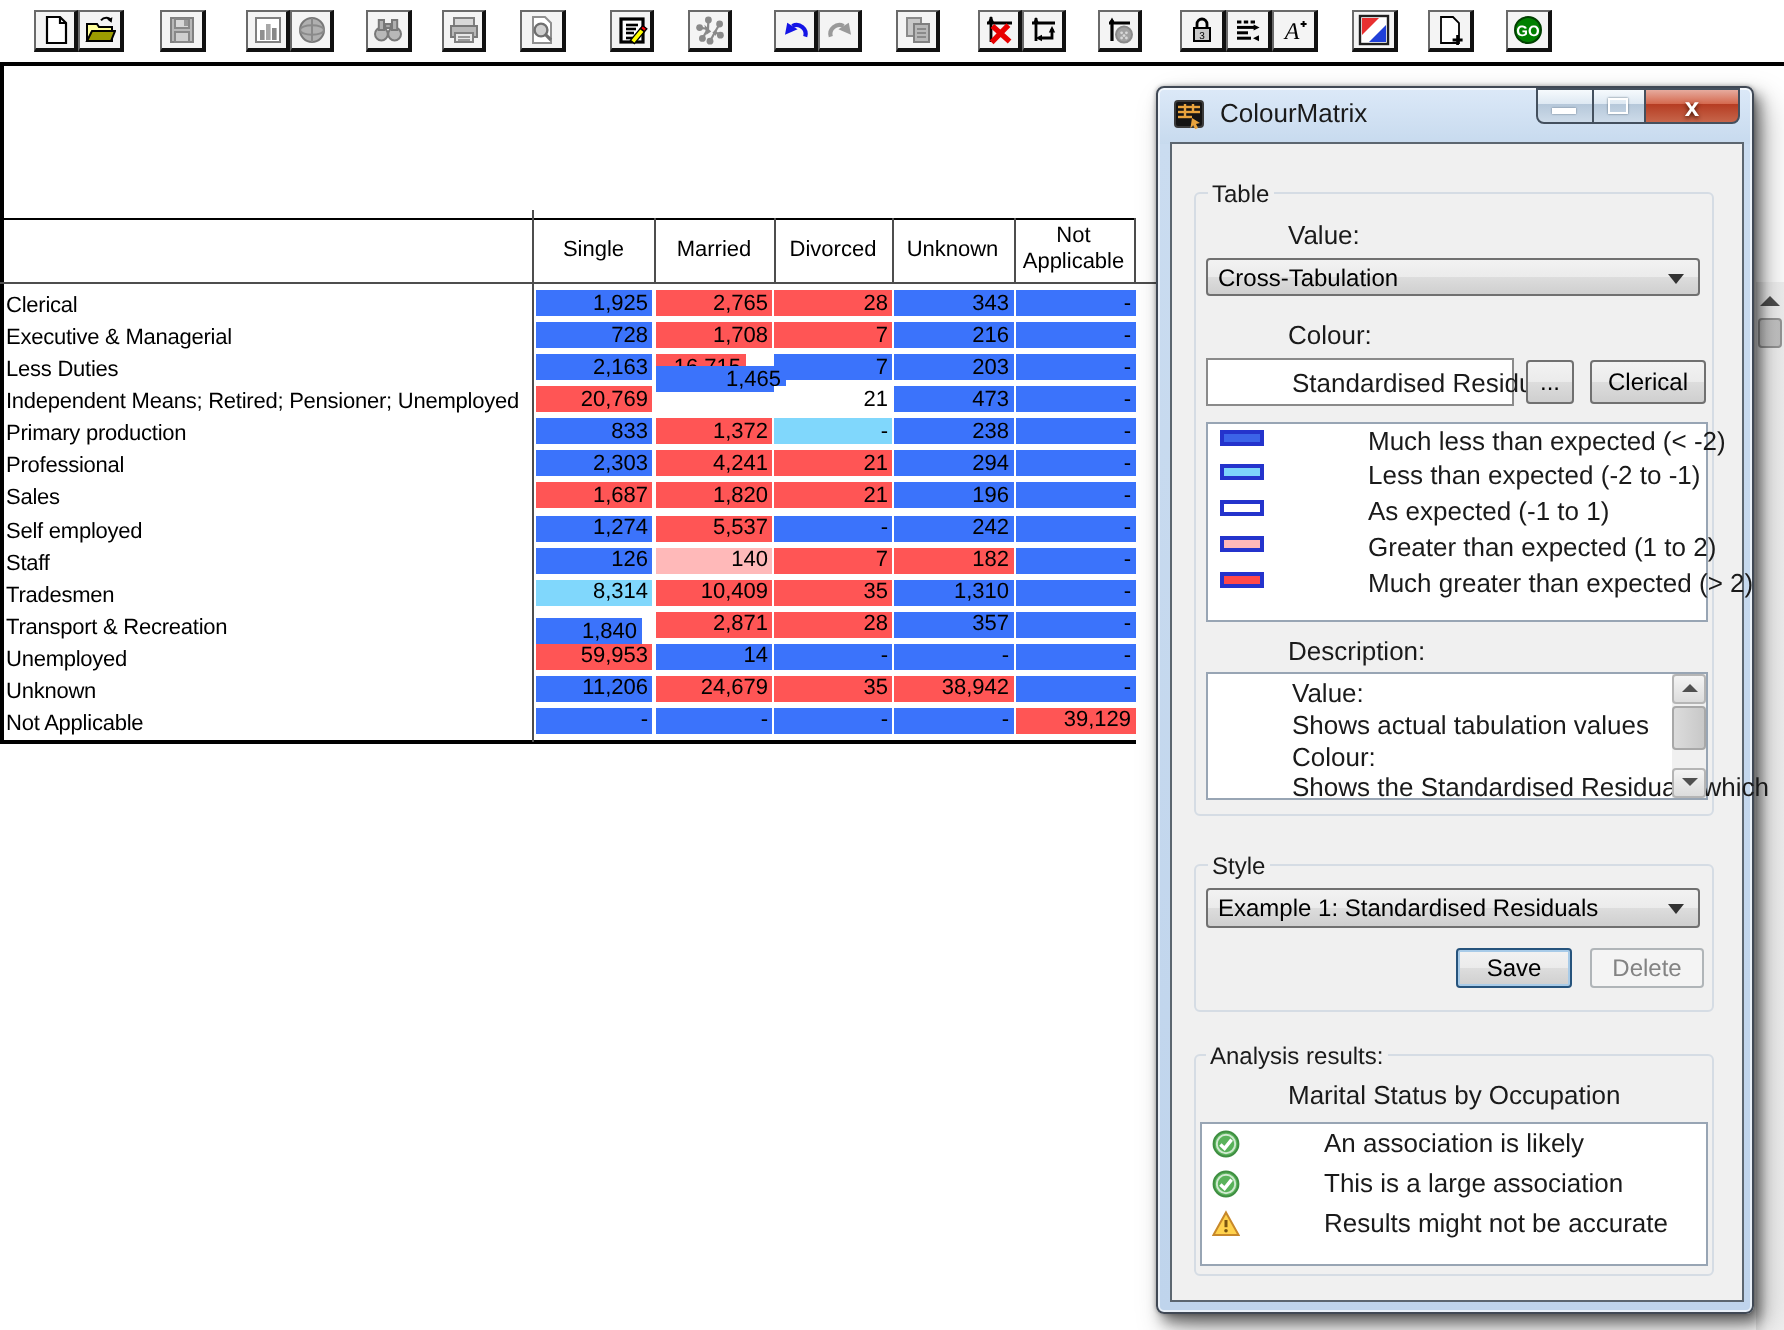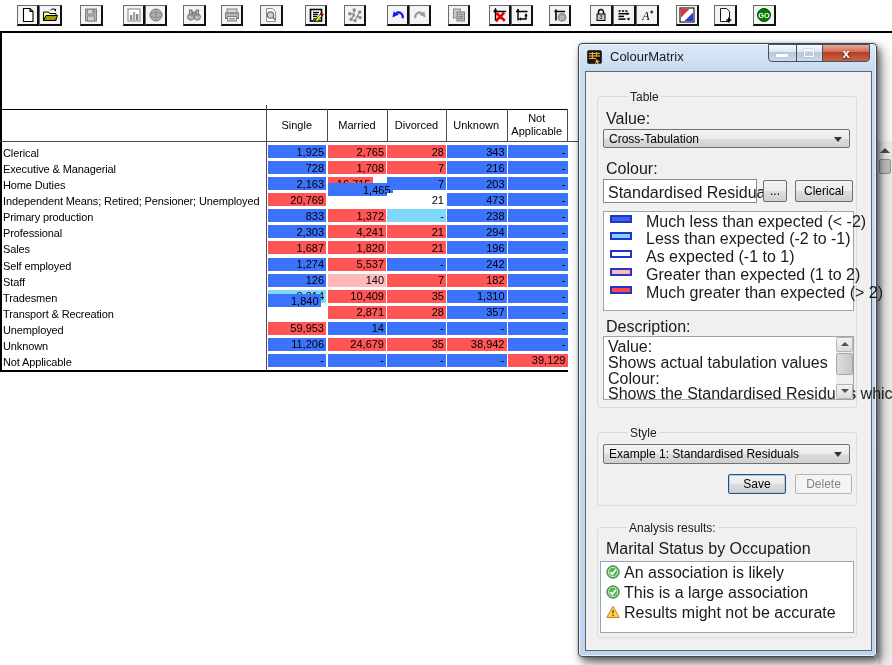--- a/index.html
+++ b/index.html
@@ -19,23 +19,23 @@
 .hc { position:absolute; top:109px; height:31.5px; font-size:11px; color:#000;
   display:flex; align-items:center; justify-content:center; text-align:center; line-height:12.5px; }
 .rl { position:absolute; left:3px; height:16px; font-size:11px; color:#000;
   display:flex; align-items:center; white-space:nowrap; letter-spacing:-0.12px; }
 .c { position:absolute; height:13px; font-size:11px; color:#000;
   display:flex; align-items:center; justify-content:flex-end; padding-right:2px; }
 .b { background:#3b73fb; } .r { background:#ff5555; } .lb { background:#80d7fc; }
 .pk { background:#ffb9b9; } .w { background:#fff; }
 
 
-.dt { position:absolute; font-size:16px; color:#1a1a1a; white-space:nowrap; }
+.dt { position:absolute; font-size:13px; color:#1a1a1a; white-space:nowrap;margin-left:38px; }
 .grp { position:absolute; border:1px solid #d5dce4; border-radius:3px; }
-.grplab { position:absolute; font-size:12px; color:#1a1a1a; background:#f0f0f0; padding:0 2px;margin-left:24px; }
+.grplab { position:absolute; font-size:12px; color:#1a1a1a; background:#f0f0f0; padding:0 2px; }
 .combo { position:absolute; border:1px solid #707070; border-radius:2px;
   background:linear-gradient(#f2f2f2,#ebebeb 50%,#dddddd 50%,#cfcfcf);
   font-size:12px; color:#000; display:flex; align-items:center; padding-left:5px;text-align:center; }
 .combo .arr { position:absolute; right:7px; top:50%; margin-top:-2px; width:0; height:0;
   border-left:4px solid transparent; border-right:4px solid transparent; border-top:5px solid #333; }
 .btn { position:absolute; border:1px solid #707070; border-radius:2px;
   background:linear-gradient(#f2f2f2,#ebebeb 50%,#dddddd 50%,#cfcfcf);
   font-size:12px; color:#000; display:flex; align-items:center; justify-content:center; }
 </style>
 </head>
@@ -259,21 +259,21 @@
 <div class="c r" style="left:327.5px;top:145.0px;width:58.5px">2,765</div>
 <div class="c r" style="left:387px;top:145.0px;width:59px">28</div>
 <div class="c b" style="left:447px;top:145.0px;width:59.5px">343</div>
 <div class="c b" style="left:507.5px;top:145.0px;width:60px">-</div>
 <div class="rl" style="top:161.1px">Executive &amp; Managerial</div>
 <div class="c b" style="left:267.5px;top:161.1px;width:58.5px">728</div>
 <div class="c r" style="left:327.5px;top:161.1px;width:58.5px">1,708</div>
 <div class="c r" style="left:387px;top:161.1px;width:59px">7</div>
 <div class="c b" style="left:447px;top:161.1px;width:59.5px">216</div>
 <div class="c b" style="left:507.5px;top:161.1px;width:60px">-</div>
-<div class="rl" style="top:177.1px">Home Duties</div>
+<div class="rl" style="top:177.1px">Less Duties</div>
 <div class="c b" style="left:267.5px;top:177.1px;width:58.5px">2,163</div>
 <div class="c r" style="left:327.5px;top:177.1px;width:45px">16,715</div>
 <div class="c b" style="left:387px;top:177.1px;width:59px">7</div>
 <div class="c b" style="left:447px;top:177.1px;width:59.5px">203</div>
 <div class="c b" style="left:507.5px;top:177.1px;width:60px">-</div>
 <div class="rl" style="top:193.2px">Independent Means; Retired; Pensioner; Unemployed</div>
 <div class="c r" style="left:267.5px;top:193.2px;width:58.5px">20,769</div>
 <div class="c b" style="left:327.5px;top:183px;width:65px">1,465</div>
 <div class="c w" style="left:387px;top:193.2px;width:59px">21</div>
 <div class="c b" style="left:447px;top:193.2px;width:59.5px">473</div>
@@ -308,21 +308,21 @@
 <div class="c r" style="left:387px;top:273.6px;width:59px">7</div>
 <div class="c r" style="left:447px;top:273.6px;width:59.5px">182</div>
 <div class="c b" style="left:507.5px;top:273.6px;width:60px">-</div>
 <div class="rl" style="top:289.6px">Tradesmen</div>
 <div class="c lb" style="left:267.5px;top:289.6px;width:58.5px">8,314</div>
 <div class="c r" style="left:327.5px;top:289.6px;width:58.5px">10,409</div>
 <div class="c r" style="left:387px;top:289.6px;width:59px">35</div>
 <div class="c b" style="left:447px;top:289.6px;width:59.5px">1,310</div>
 <div class="c b" style="left:507.5px;top:289.6px;width:60px">-</div>
 <div class="rl" style="top:305.7px">Transport &amp; Recreation</div>
-<div class="c b" style="left:267.5px;top:294px;width:53px">1,840</div>
+<div class="c b" style="left:267.5px;top:309px;width:53px">1,840</div>
 <div class="c r" style="left:327.5px;top:305.7px;width:58.5px">2,871</div>
 <div class="c r" style="left:387px;top:305.7px;width:59px">28</div>
 <div class="c b" style="left:447px;top:305.7px;width:59.5px">357</div>
 <div class="c b" style="left:507.5px;top:305.7px;width:60px">-</div>
 <div class="rl" style="top:321.8px">Unemployed</div>
 <div class="c r" style="left:267.5px;top:321.8px;width:58.5px">59,953</div>
 <div class="c b" style="left:327.5px;top:321.8px;width:58.5px">14</div>
 <div class="c b" style="left:387px;top:321.8px;width:59px">-</div>
 <div class="c b" style="left:447px;top:321.8px;width:59.5px">-</div>
 <div class="c b" style="left:507.5px;top:321.8px;width:60px">-</div>

